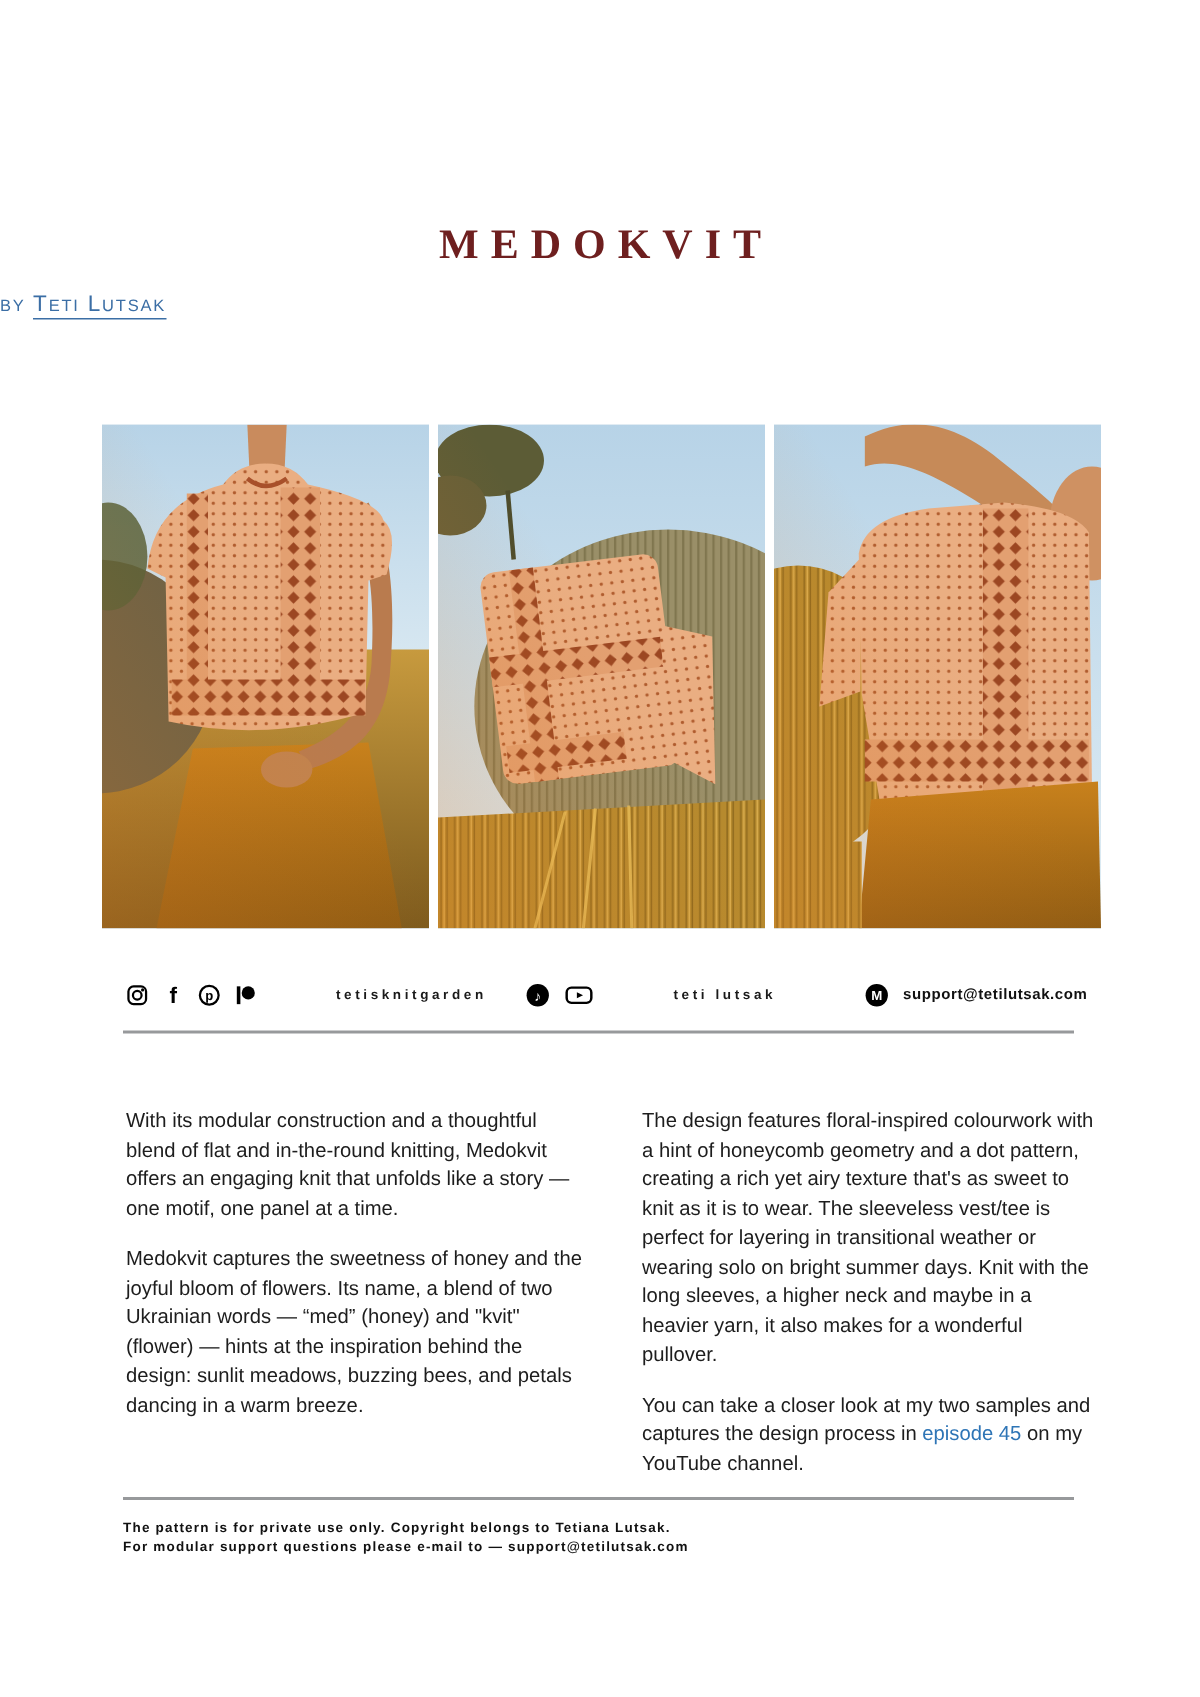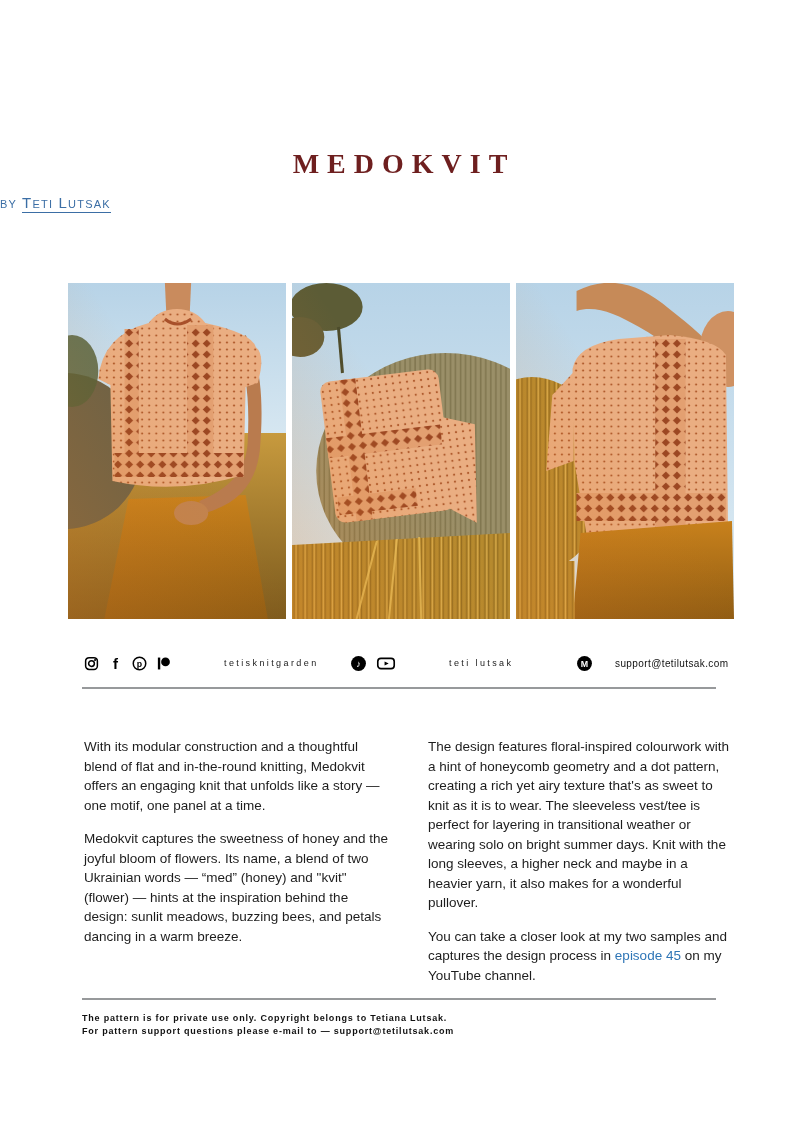--- a/index.html
+++ b/index.html
@@ -35,24 +35,24 @@
 
   
   .social-bar { position: absolute; top: 650px; left: 82px; width: 650px; height: 26px; }
   .social-group { position: absolute; top: 0; height: 26px; display: flex; align-items: center; }
   .g-left { left: 2px; }
   .g-mid { left: 268px; }
   .g-right { left: 494px; }
   .icon { display: inline-flex; align-items: center; justify-content: center; margin-right: 9px; cursor: pointer; }
   .icon svg { display: block; }
   .social-label {
-    font-size: 9px; font-weight: 400; letter-spacing: 2.4px; color: #1a1a1a; margin-left: 16px; padding-left: 28px;
+    font-size: 9px; font-weight: 700; letter-spacing: 2.4px; color: #1a1a1a; margin-left: 16px; padding-left: 28px;
   }
   .email-label {
-    font-size: 10px; font-weight: 400; letter-spacing: 0.4px; color: #111; margin-left: 13px;
+    font-size: 10px; font-weight: 700; letter-spacing: 0.4px; color: #111; margin-left: 0;
   }
 
   
   .divider { position: absolute; left: 82px; width: 634px; height: 2px; background: #97999b; }
   .d1 { top: 687px; }
   .d2 { top: 998px; }
 
   
   .columns {
     position: absolute; top: 737px; left: 84px; width: 650px;
@@ -241,16 +241,16 @@
     <div class="col">
       <p>The design features floral-inspired colourwork with a hint of honeycomb geometry and a dot pattern, creating a rich yet airy texture that's as sweet to knit as it is to wear. The sleeveless vest/tee is perfect for layering in transitional weather or wearing solo on bright summer days. Knit with the long sleeves, a higher neck and maybe in a heavier yarn, it also makes for a wonderful pullover.</p>
       <p><span>You can take a closer look at my two samples and captures the design process in </span><a class="inline-link">episode 45</a><span> on my YouTube channel.</span></p>
     </div>
   </div>
 
   <div class="divider d2"></div>
 
   <div class="footer">
     <div>The pattern is for private use only. Copyright belongs to Tetiana Lutsak.</div>
-    <div>For pattern support questions please e-mail to — support@tetilutsak.com</div>
+    <div>For modular support questions please e-mail to — support@tetilutsak.com</div>
   </div>
 
 </div>
 
 </body></html>

